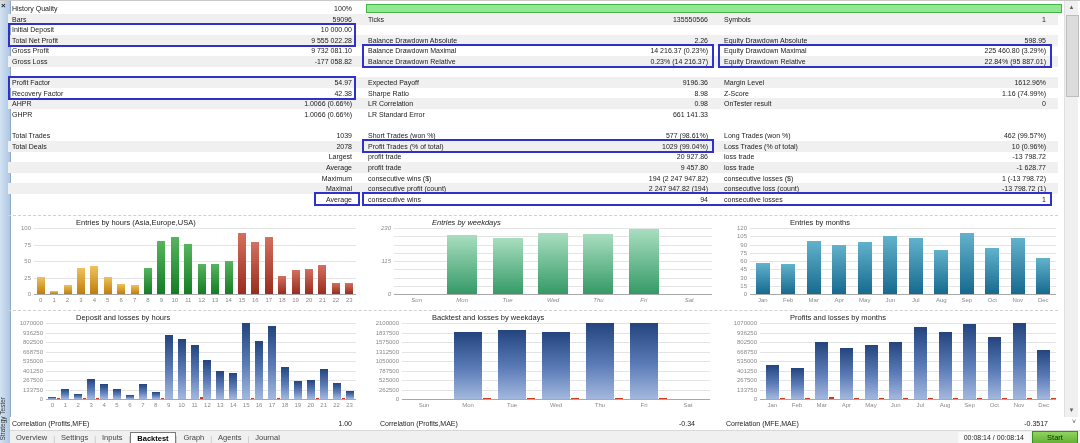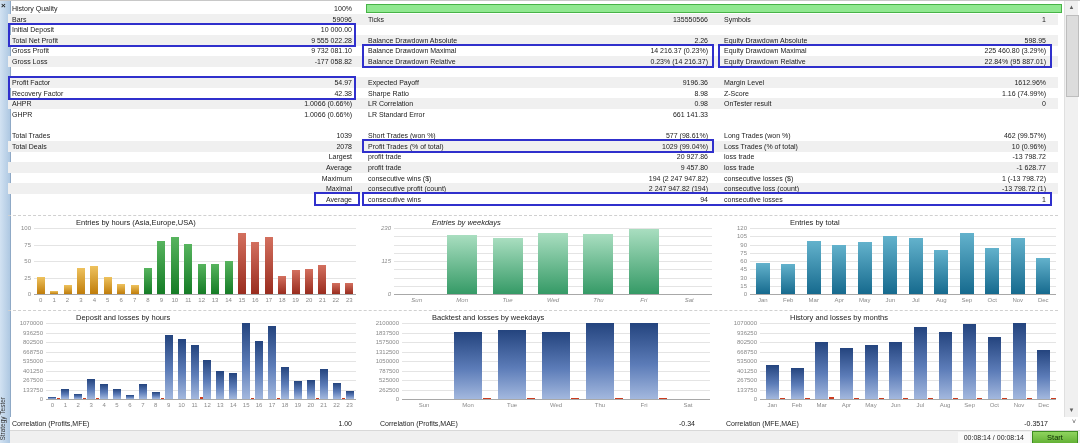--- a/index.html
+++ b/index.html
@@ -272,21 +272,21 @@
         </div>
         <div class="xlab" style="left: 26px; width: 45.4286px; top: 79px;">Sun</div>
         <div class="xlab" style="left: 71.4286px; width: 45.4286px; top: 79px;">Mon</div>
         <div class="xlab" style="left: 116.857px; width: 45.4286px; top: 79px;">Tue</div>
         <div class="xlab" style="left: 162.286px; width: 45.4286px; top: 79px;">Wed</div>
         <div class="xlab" style="left: 207.714px; width: 45.4286px; top: 79px;">Thu</div>
         <div class="xlab" style="left: 253.143px; width: 45.4286px; top: 79px;">Fri</div>
         <div class="xlab" style="left: 298.571px; width: 45.4286px; top: 79px;">Sat</div>
       </div>
       <div class="chart" style="left: 726px; top: 217px; width: 330px; height: 88px;">
-        <div class="c-title" style="left: 64px;">Entries by total</div>
+        <div class="c-title" style="left: 64px;">Entries by months</div>
         <div class="ylab" style="width: 21px; left: 0px; top: 7px;">120</div>
         <div class="ylab" style="width: 21px; left: 0px; top: 15.25px;">105</div>
         <div class="ylab" style="width: 21px; left: 0px; top: 23.5px;">90</div>
         <div class="ylab" style="width: 21px; left: 0px; top: 31.75px;">75</div>
         <div class="ylab" style="width: 21px; left: 0px; top: 40px;">60</div>
         <div class="ylab" style="width: 21px; left: 0px; top: 48.25px;">45</div>
         <div class="ylab" style="width: 21px; left: 0px; top: 56.5px;">30</div>
         <div class="ylab" style="width: 21px; left: 0px; top: 64.75px;">15</div>
         <div class="ylab" style="width: 21px; left: 0px; top: 73px;">0</div>
         <div class="plot" style="left: 24px; top: 10px; width: 306px; height: 66px;">
@@ -436,21 +436,21 @@
         </div>
         <div class="xlab" style="left: 34px; width: 44px; top: 89px;">Sun</div>
         <div class="xlab" style="left: 78px; width: 44px; top: 89px;">Mon</div>
         <div class="xlab" style="left: 122px; width: 44px; top: 89px;">Tue</div>
         <div class="xlab" style="left: 166px; width: 44px; top: 89px;">Wed</div>
         <div class="xlab" style="left: 210px; width: 44px; top: 89px;">Thu</div>
         <div class="xlab" style="left: 254px; width: 44px; top: 89px;">Fri</div>
         <div class="xlab" style="left: 298px; width: 44px; top: 89px;">Sat</div>
       </div>
       <div class="chart" style="left: 726px; top: 312px; width: 330px; height: 98px;">
-        <div class="c-title" style="left: 64px;">History and losses by months</div>
+        <div class="c-title" style="left: 64px;">Profits and losses by months</div>
         <div class="ylab" style="width: 31px; left: 0px; top: 7px;">1070000</div>
         <div class="ylab" style="width: 31px; left: 0px; top: 16.5px;">936250</div>
         <div class="ylab" style="width: 31px; left: 0px; top: 26px;">802500</div>
         <div class="ylab" style="width: 31px; left: 0px; top: 35.5px;">668750</div>
         <div class="ylab" style="width: 31px; left: 0px; top: 45px;">535000</div>
         <div class="ylab" style="width: 31px; left: 0px; top: 54.5px;">401250</div>
         <div class="ylab" style="width: 31px; left: 0px; top: 64px;">267500</div>
         <div class="ylab" style="width: 31px; left: 0px; top: 73.5px;">133750</div>
         <div class="ylab" style="width: 31px; left: 0px; top: 83px;">0</div>
         <div class="plot" style="left: 34px; top: 10px; width: 296px; height: 76px;">
@@ -518,16 +518,31 @@
       <span class="corr-v">-0.34</span>
     </div>
     <div class="corr-pair" style="left:716px;width:322px;">
       <span class="corr-l">Correlation (MFE,MAE)</span>
       <span class="corr-v">-0.3517</span>
     </div>
     <span id="corr-chevron">˅</span>
   </div>
 
   <div id="tabbar">
+    <span id="tabs-holder" style="display:flex;align-items:center;">
+        <span class="tab">Overview</span>
+        <span class="tab-sep">|</span>
+        <span class="tab">Settings</span>
+        <span class="tab-sep">|</span>
+        <span class="tab">Inputs</span>
+        <span class="tab-sep">|</span>
+        <span class="tab active">Backtest</span>
+        <span class="tab-sep">|</span>
+        <span class="tab">Graph</span>
+        <span class="tab-sep">|</span>
+        <span class="tab">Agents</span>
+        <span class="tab-sep">|</span>
+        <span class="tab">Journal</span>
+      </span>
     <span id="status-time">00:08:14 / 00:08:14</span>
     <div id="start-btn">Start</div>
   </div>
 </div>
 
 </body></html>

